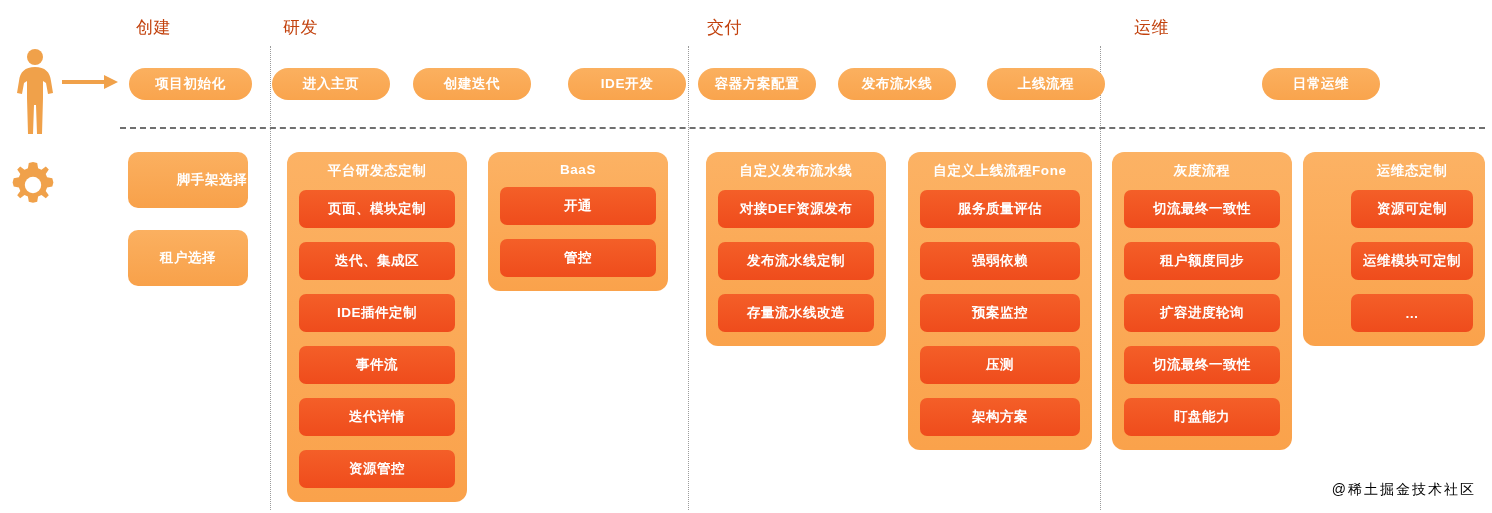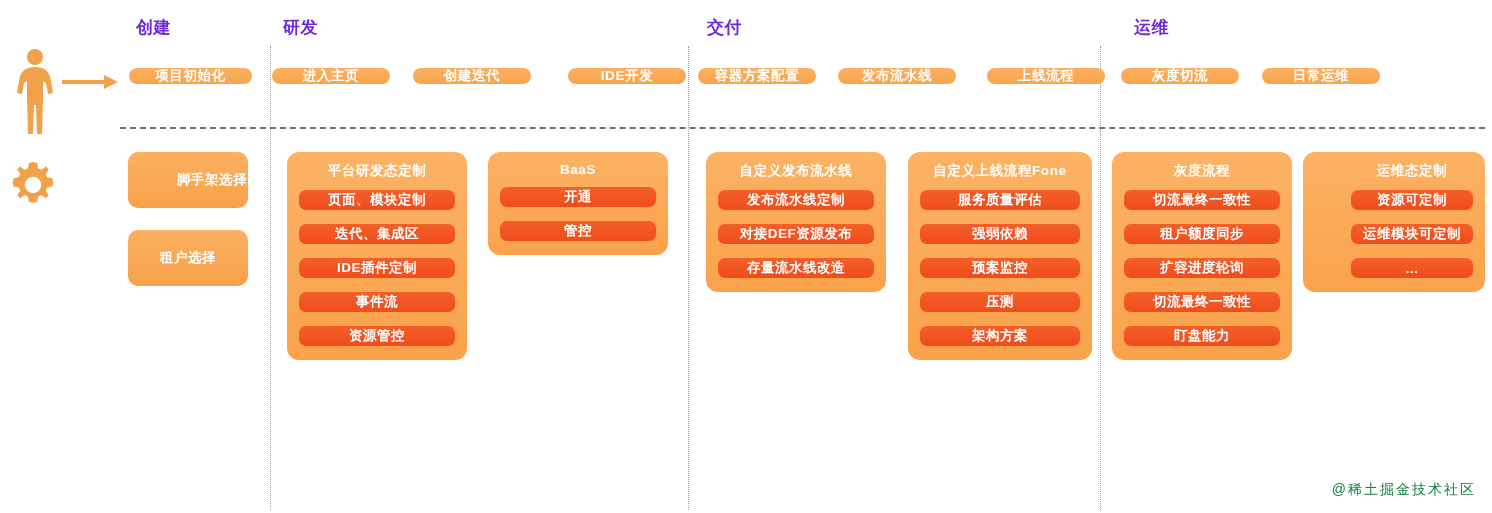--- a/index.html
+++ b/index.html
@@ -39,22 +39,22 @@
     top: 72px;
     width: 56px;
     height: 20px;
   }
 
   
   .phase-title {
     position: absolute;
     top: 16px;
     font-size: 17px;
-    font-weight: bold;
-    color: #6d28d9;
+    font-weight: normal;
+    color: #c2410c;
     letter-spacing: 0.5px;
     white-space: nowrap;
   }
 
   
   .v-divider {
     position: absolute;
     top: 46px;
     width: 0;
     height: 464px;
@@ -67,21 +67,21 @@
     left: 120px;
     top: 127px;
     width: 1365px;
     height: 0;
     border-top: 2px dashed #6f6f6f;
   }
 
   
   .chip {
     position: absolute;
-    height: 16px;
+    height: 32px;
     border-radius: 16px;
     background: linear-gradient(180deg, #fbb05f 0%, #f9a44d 100%);
     color: #ffffff;
     font-size: 13.5px;
     font-weight: bold;
     display: flex;
     align-items: center;
     justify-content: center;
     white-space: nowrap;
     letter-spacing: 0.6px;
@@ -118,42 +118,42 @@
   .group-card .card-title {
     text-align: center;
     color: #ffffff;
     font-size: 13.5px;
     font-weight: bold;
     letter-spacing: 0.6px;
     margin-bottom: 10px;
     white-space: nowrap;
   }
   .item-pill {
-    height: 20px;
+    height: 38px;
     border-radius: 7px;
     background: linear-gradient(180deg, #f45f28 0%, #ef4c1c 100%);
     color: #ffffff;
     font-size: 13.5px;
     font-weight: bold;
     display: flex;
     align-items: center;
     justify-content: center;
     white-space: nowrap;
     letter-spacing: 0.5px;
     margin-bottom: 14px;
   }
   .item-pill:last-child { margin-bottom: 0; }
 
   
   .watermark {
     position: absolute;
     right: 16px;
     bottom: 14px;
     font-size: 14px;
-    color: #15803d;
+    color: #000000;
     letter-spacing: 2px;
     white-space: nowrap;
   }
 </style>
 </head>
 <body>
 
 <div id="stage">
 
   <div class="person-icon">
@@ -188,45 +188,45 @@
 
   <div class="h-divider"></div>
 
   <div class="chip" style="left:129px;  top:68px; width:123px;">项目初始化</div>
   <div class="chip" style="left:272px;  top:68px; width:118px;">进入主页</div>
   <div class="chip" style="left:413px;  top:68px; width:118px;">创建迭代</div>
   <div class="chip" style="left:555px;  top:68px; width:118px;margin-left:13px;">IDE开发</div>
   <div class="chip" style="left:698px;  top:68px; width:118px;">容器方案配置</div>
   <div class="chip" style="left:838px;  top:68px; width:118px;">发布流水线</div>
   <div class="chip" style="left:979px;  top:68px; width:118px;margin-left:8px;">上线流程</div>
-  <div class="chip" style="left:1121px; top:68px; width:118px;">灰度切流</div>
   <div class="chip" style="left:1262px; top:68px; width:118px;">日常运维</div>
 
   <div class="opt-pill" style="top:152px;padding-left:48px;">脚手架选择</div>
   <div class="opt-pill" style="top:230px;">租户选择</div>
 
   <div class="group-card" style="left:287px; top:152px; width:180px;">
     <div class="card-title">平台研发态定制</div>
     <div class="item-pill">页面、模块定制</div>
     <div class="item-pill">迭代、集成区</div>
     <div class="item-pill">IDE插件定制</div>
     <div class="item-pill">事件流</div>
+    <div class="item-pill">迭代详情</div>
     <div class="item-pill">资源管控</div>
   </div>
 
   <div class="group-card" style="left:488px; top:152px; width:180px;">
     <div class="card-title">BaaS</div>
     <div class="item-pill">开通</div>
     <div class="item-pill">管控</div>
   </div>
 
   <div class="group-card" style="left:706px; top:152px; width:180px;">
     <div class="card-title">自定义发布流水线</div>
+    <div class="item-pill">对接DEF资源发布</div>
     <div class="item-pill">发布流水线定制</div>
-    <div class="item-pill">对接DEF资源发布</div>
     <div class="item-pill">存量流水线改造</div>
   </div>
 
   <div class="group-card" style="left:908px; top:152px; width:184px;">
     <div class="card-title">自定义上线流程Fone</div>
     <div class="item-pill">服务质量评估</div>
     <div class="item-pill">强弱依赖</div>
     <div class="item-pill">预案监控</div>
     <div class="item-pill">压测</div>
     <div class="item-pill">架构方案</div>

